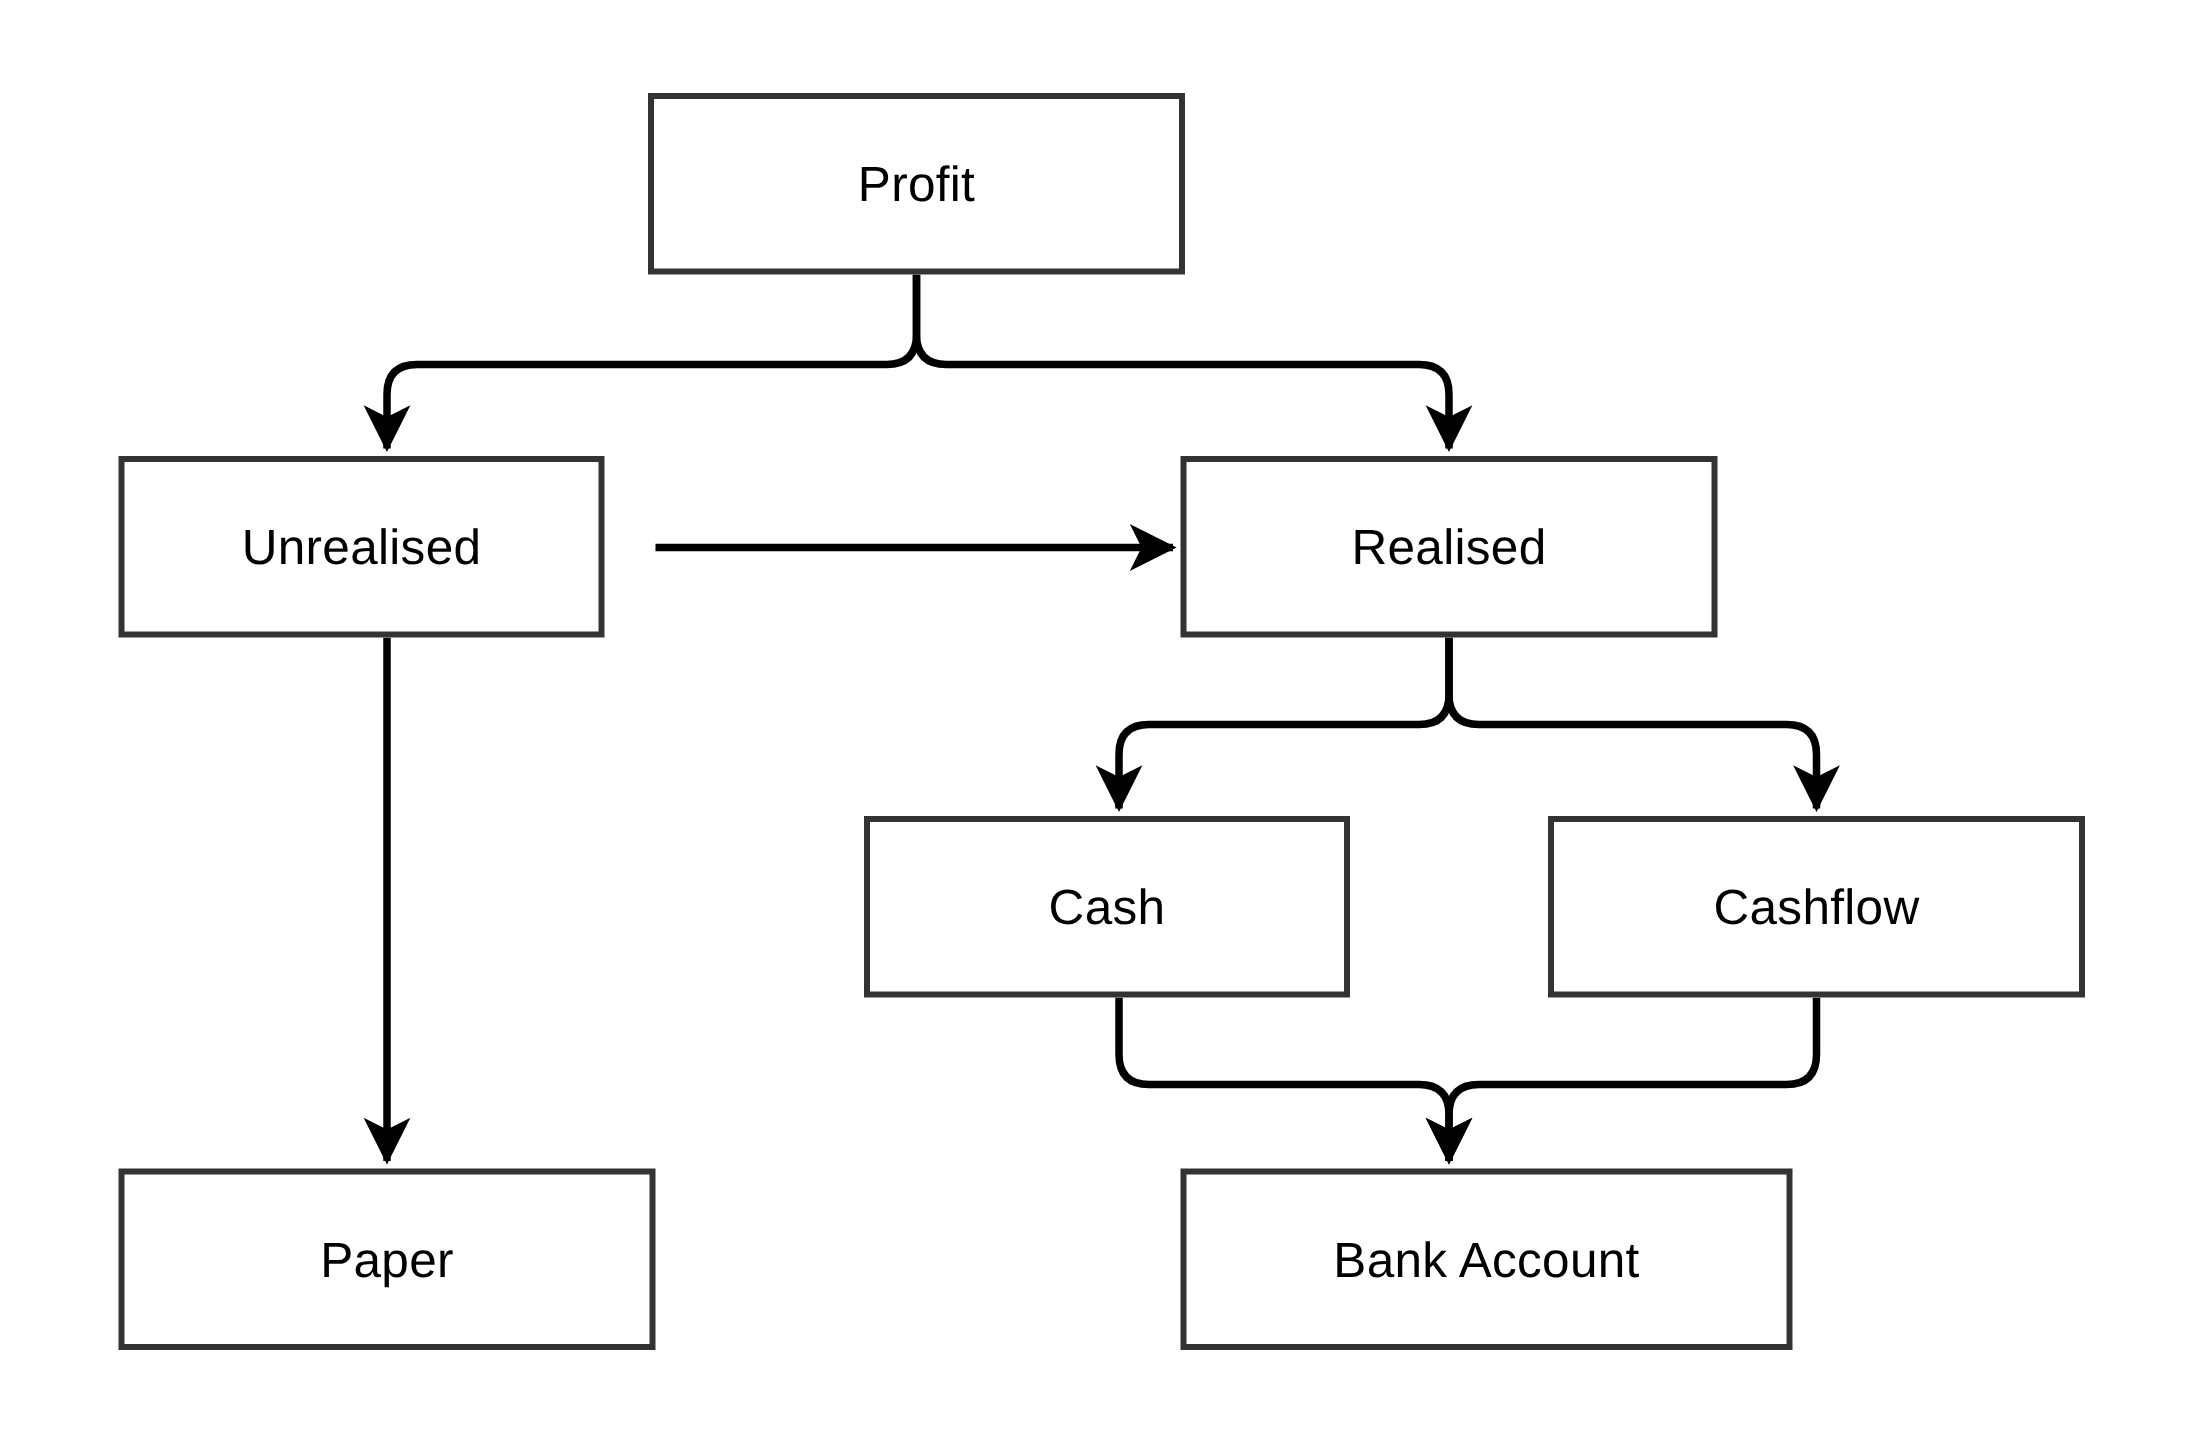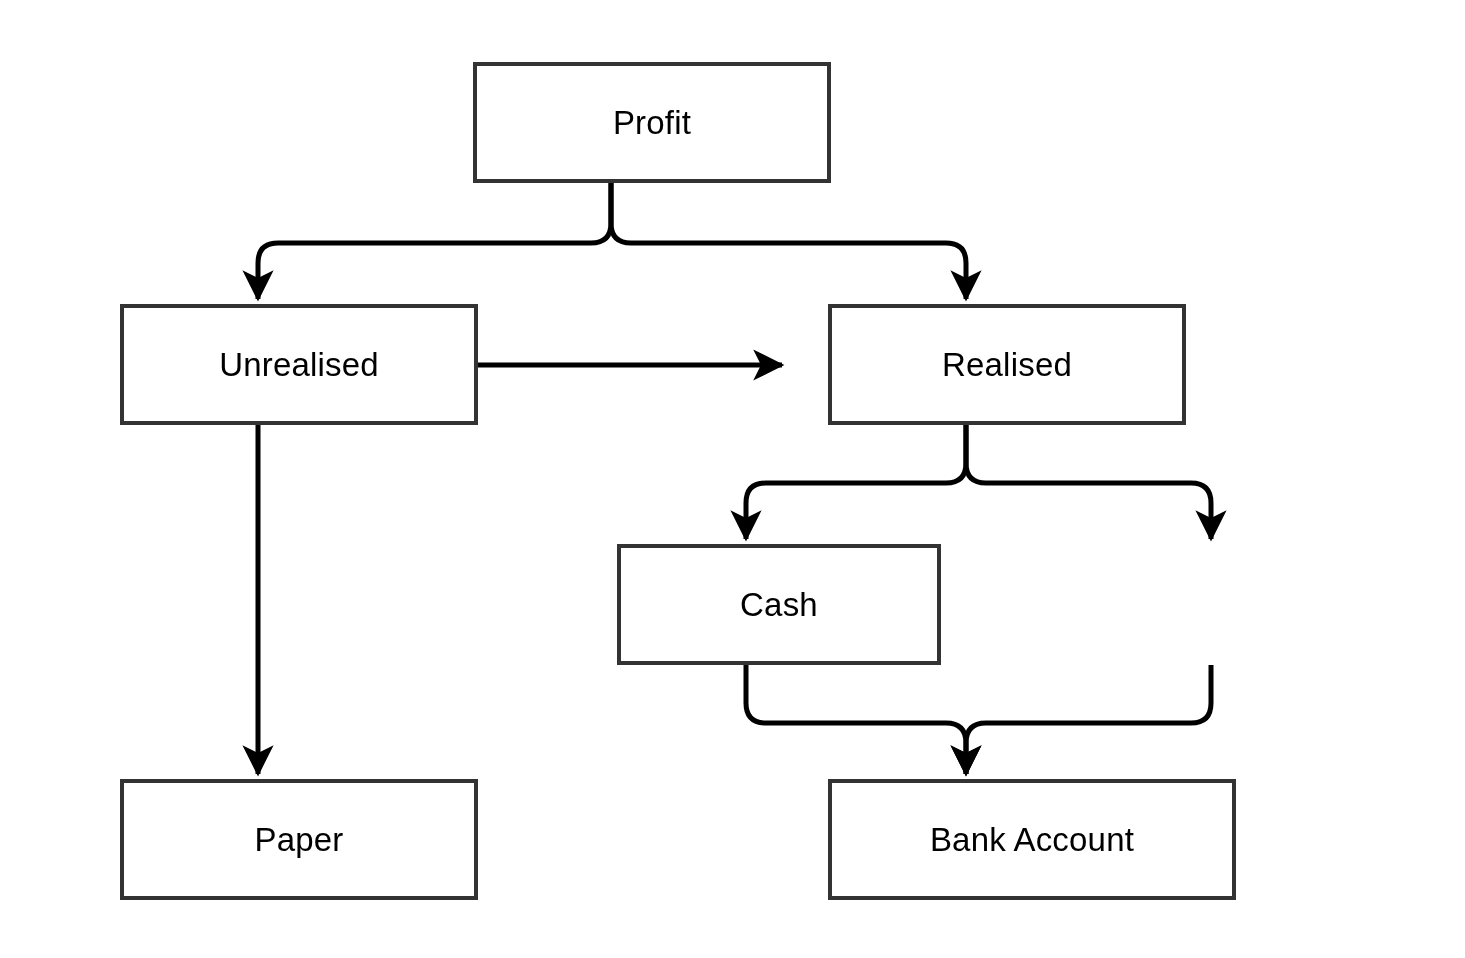--- a/index.html
+++ b/index.html
@@ -27,33 +27,32 @@
     pointer-events: none;
   }
   .node {
     position: absolute;
     box-sizing: border-box;
     background: #ffffff;
     border: 4px solid #333333;
     display: flex;
     align-items: center;
     justify-content: center;
-    margin-left: 41px;
   }
   .node-label {
     font-family: "Liberation Sans", sans-serif;
     font-size: 33px;
     line-height: 1;
     color: #000000;
     letter-spacing: 0.2px;
     white-space: nowrap;
   }
   
   #node-profit       { left: 432px; top: 62px;  width: 358px; height: 121px; }
-  #node-unrealised   { left: 79px;  top: 304px; width: 358px; height: 121px; }
+  #node-unrealised   { left: 79px;  top: 304px; width: 324px; height: 121px; }
   #node-realised     { left: 787px; top: 304px; width: 358px; height: 121px; align-items: center; }
   #node-cash         { left: 576px; top: 544px; width: 324px; height: 121px; text-align: center; }
   #node-cashflow     { left: 1032px;top: 544px; width: 358px; height: 121px; }
   #node-paper        { left: 79px;  top: 779px; width: 358px; height: 121px; text-align: right; }
   #node-bank-account { left: 787px; top: 779px; width: 408px; height: 121px; }
 </style>
 </head>
 <body>
 
 <div id="canvas">
@@ -94,20 +93,23 @@
   </div>
 
   <div class="node" id="node-realised">
     <span class="node-label">Realised</span>
   </div>
 
   <div class="node" id="node-cash">
     <span class="node-label">Cash</span>
   </div>
 
+  <div class="node" id="node-cashflow">
+    <span class="node-label">Cashflow</span>
+  </div>
 
   <div class="node" id="node-paper">
     <span class="node-label">Paper</span>
   </div>
 
   <div class="node" id="node-bank-account">
     <span class="node-label">Bank Account</span>
   </div>
 
 </div>

